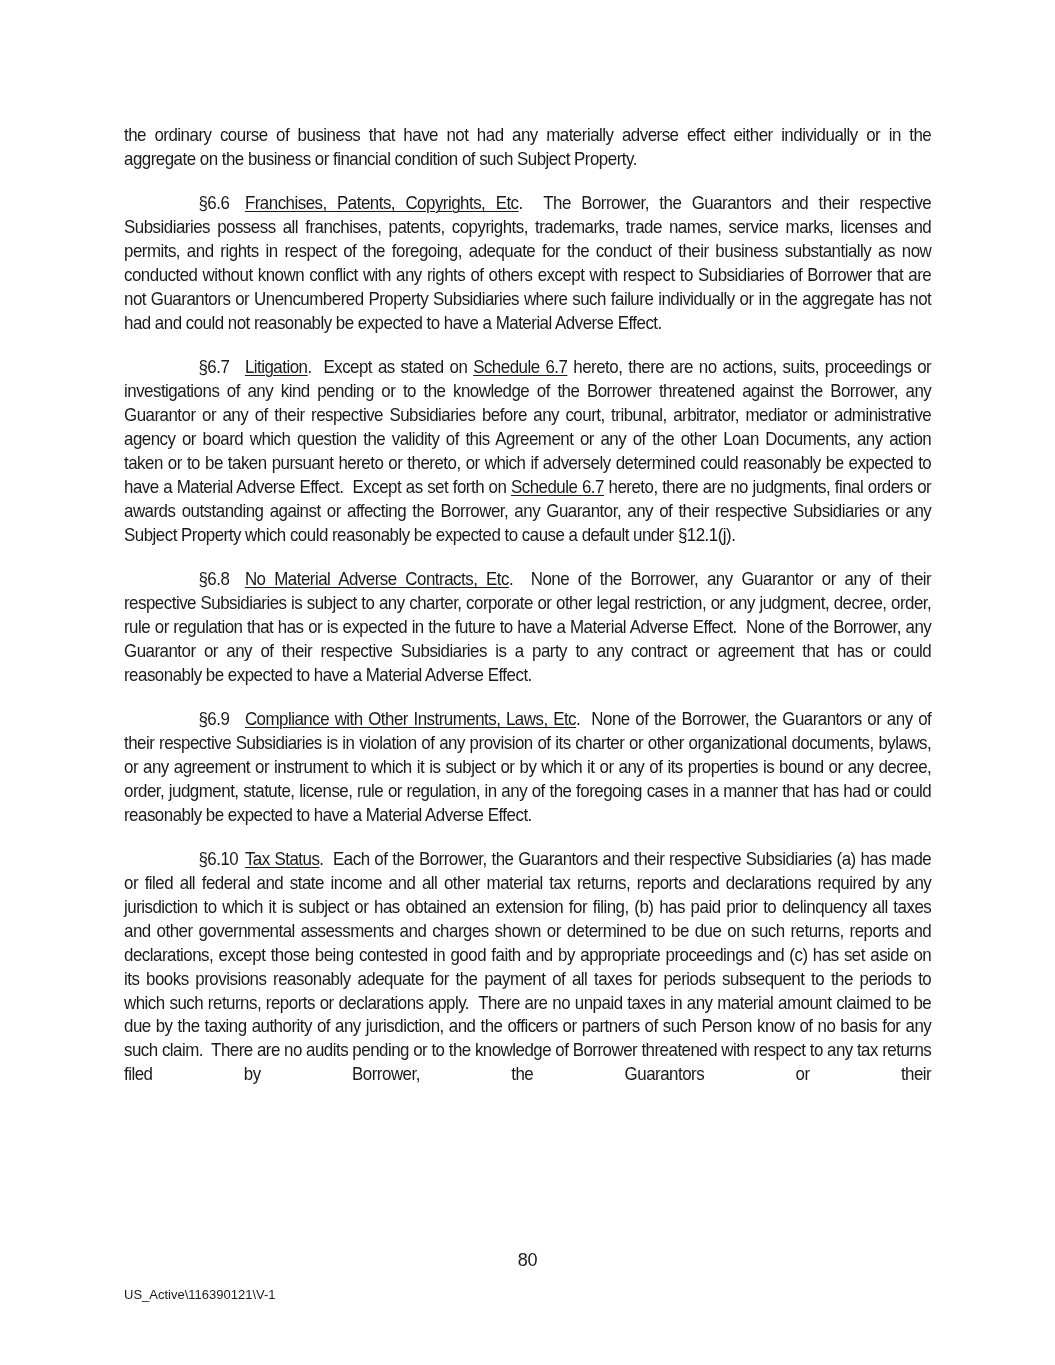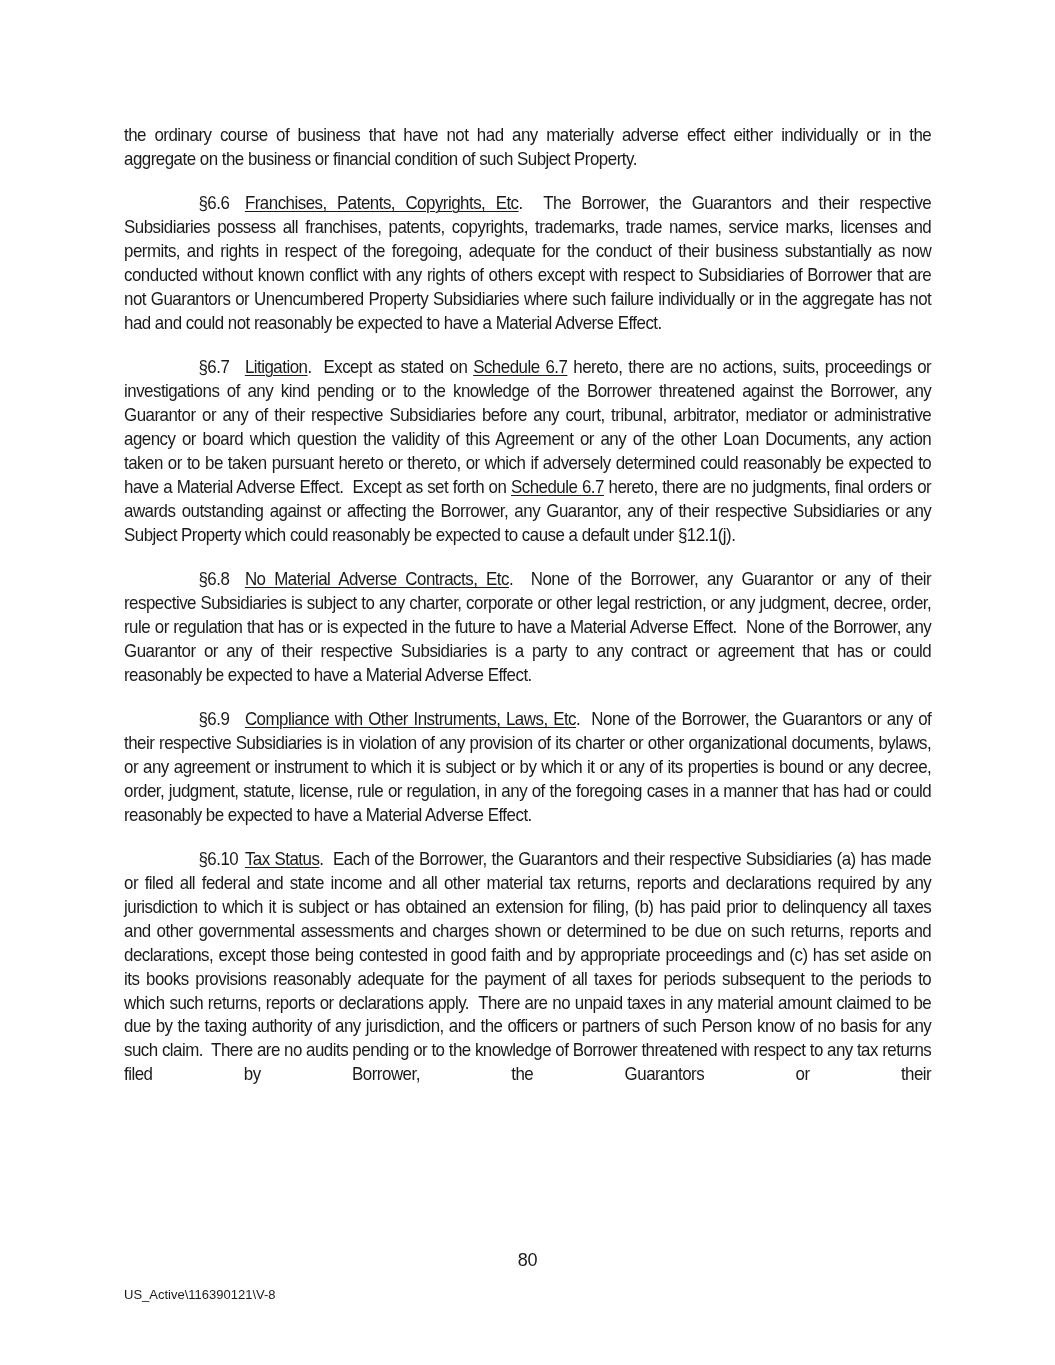--- a/index.html
+++ b/index.html
@@ -85,13 +85,13 @@
     <p class="para section"><span class="sec-num">§6.8</span><span class="u">No Material Adverse Contracts, Etc</span><span>.</span><span style="white-space:pre-wrap">  None of the Borrower, any Guarantor or any of their respective Subsidiaries is subject to any charter, corporate or other legal restriction, or any judgment, decree, order, rule or regulation that has or is expected in the future to have a Material Adverse Effect.  None of the Borrower, any Guarantor or any of their respective Subsidiaries is a party to any contract or agreement that has or could reasonably be expected to have a Material Adverse Effect.</span></p>
 
     <p class="para section"><span class="sec-num">§6.9</span><span class="u">Compliance with Other Instruments, Laws, Etc</span><span>.</span><span style="white-space:pre-wrap">  None of the Borrower, the Guarantors or any of their respective Subsidiaries is in violation of any provision of its charter or other organizational documents, bylaws, or any agreement or instrument to which it is subject or by which it or any of its properties is bound or any decree, order, judgment, statute, license, rule or regulation, in any of the foregoing cases in a manner that has had or could reasonably be expected to have a Material Adverse Effect.</span></p>
 
     <p class="para section" style="text-align-last: justify;"><span class="sec-num">§6.10</span><span class="u">Tax Status</span><span>.</span><span style="white-space:pre-wrap">  Each of the Borrower, the Guarantors and their respective Subsidiaries (a) has made or filed all federal and state income and all other material tax returns, reports and declarations required by any jurisdiction to which it is subject or has obtained an extension for filing, (b) has paid prior to delinquency all taxes and other governmental assessments and charges shown or determined to be due on such returns, reports and declarations, except those being contested in good faith and by appropriate proceedings and (c) has set aside on its books provisions reasonably adequate for the payment of all taxes for periods subsequent to the periods to which such returns, reports or declarations apply.  There are no unpaid taxes in any material amount claimed to be due by the taxing authority of any jurisdiction, and the officers or partners of such Person know of no basis for any such claim.  There are no audits pending or to the knowledge of Borrower threatened with respect to any tax returns filed by Borrower, the Guarantors or their</span></p>
 
   </div>
 </div>
 
 <div class="page-number">80</div>
-<div class="doc-id">US_Active\116390121\V-8</div>
+<div class="doc-id">US_Active\116390121\V-1</div>
 
 </body></html>

